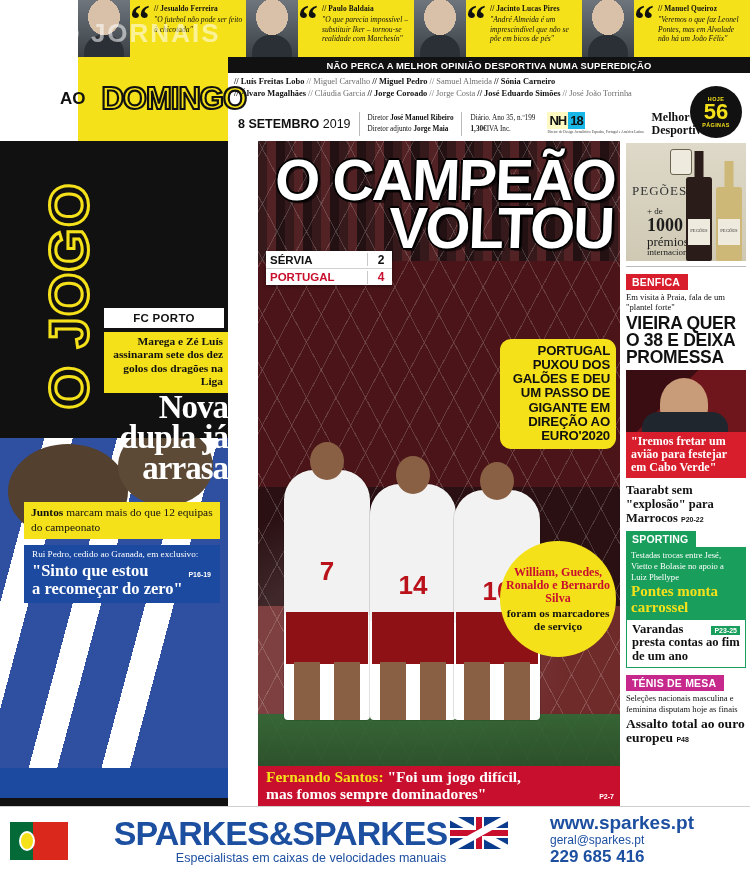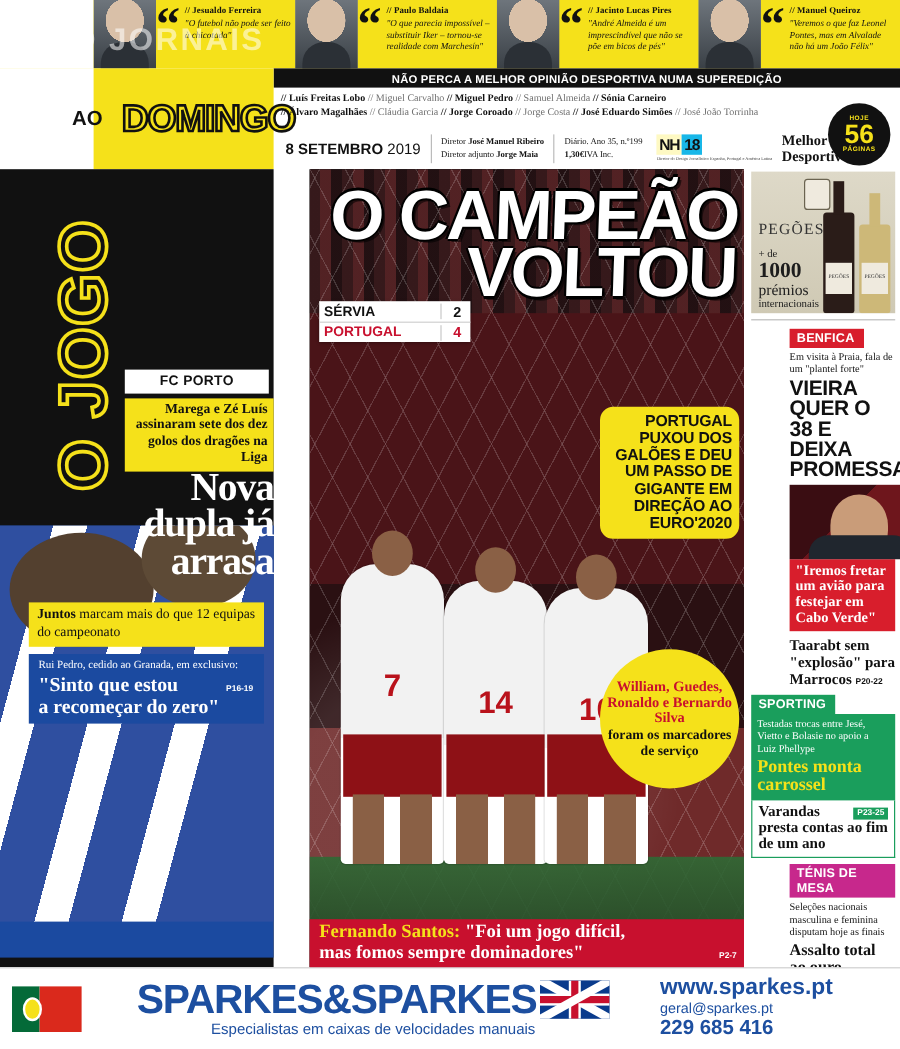--- a/index.html
+++ b/index.html
@@ -252,35 +252,35 @@
   
   .right-col { position:absolute; left:622px; top:141px; width:128px; bottom:68px; background:#fff; padding:2px 4px 0 4px;}
   .ad-pegoes {
     width:120px; height:118px; position:relative; overflow:hidden;
     background:linear-gradient(#ded9c8,#cfc9b4);
   }
   .ad-pegoes .crest { position:absolute; left:44px; top:6px; width:22px; height:26px;
     border:1px solid #6a6350; border-radius:3px; background:#efeade;}
   .ad-pegoes .brand { position:absolute; left:6px; top:40px;
     font-family:"Liberation Serif",serif; font-size:13px; color:#333; letter-spacing:1px;}
-  .ad-pegoes .big { position:absolute; left:6px; top:64px; width:70px;
+  .ad-pegoes .big { position:absolute; left:21px; top:64px; width:70px;
     font-family:"Liberation Serif",serif; color:#1d1d1d; line-height:1.02;}
   .ad-pegoes .big .n { font-weight:700; font-size:18px; }
   .ad-pegoes .big .t1 { font-size:13px; display:block;}
   .ad-pegoes .big .t2 { font-size:9px; display:block;}
   .bottle { position:absolute; bottom:0; width:26px; border-radius:3px 3px 2px 2px; }
   .bottle .neck { position:absolute; left:50%; transform:translateX(-50%); top:-26px; width:9px; height:28px;}
   .bottle .label { position:absolute; left:2px; right:2px; bottom:16px; height:26px; background:#efeade;
     font-size:4.6px; color:#333; text-align:center; padding-top:9px; font-family:"Liberation Serif",serif;}
   .b-red { right:34px; height:84px; background:#2a1c18; }
   .b-red .neck { background:#2a1c18; }
   .b-white { right:4px; height:74px; background:#cdb878; }
   .b-white .neck { background:#cdb878; }
 
-  .sec { margin-top:5px;margin-left:32px; }
+  .sec { margin-top:5px; }
   .sec-tag {
     display:inline-block; color:#fff; font-family:"Liberation Sans",sans-serif;
     font-weight:700; font-size:10.5px; padding:2px 8px 2px 6px; letter-spacing:.2px;
   }
   .tag-benfica { background:#d81e2c; }
   .tag-sporting { background:#1a9e5c; }
   .tag-tenis { background:#c7288c; }
   .sec-kicker { font-size:8.6px; line-height:1.22; color:#111; margin-top:2px; }
   .sec-head {
     font-family:"Liberation Sans",sans-serif; font-weight:700; font-size:17.5px;

